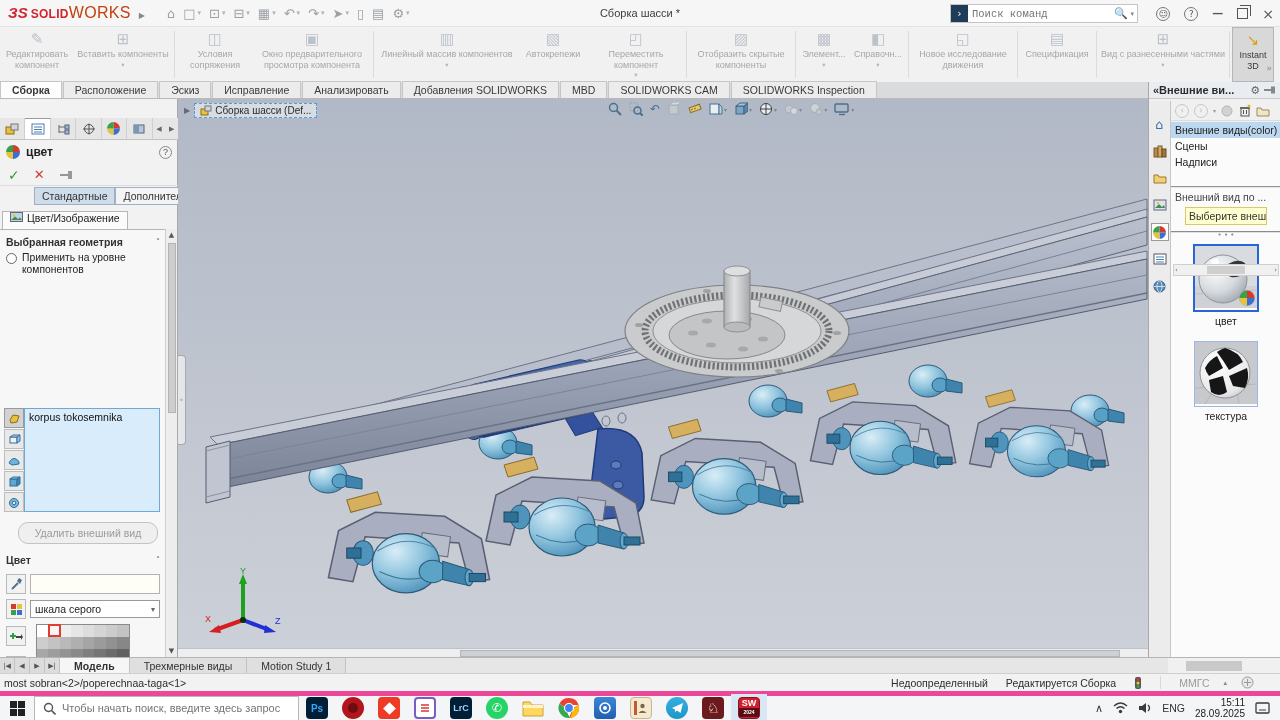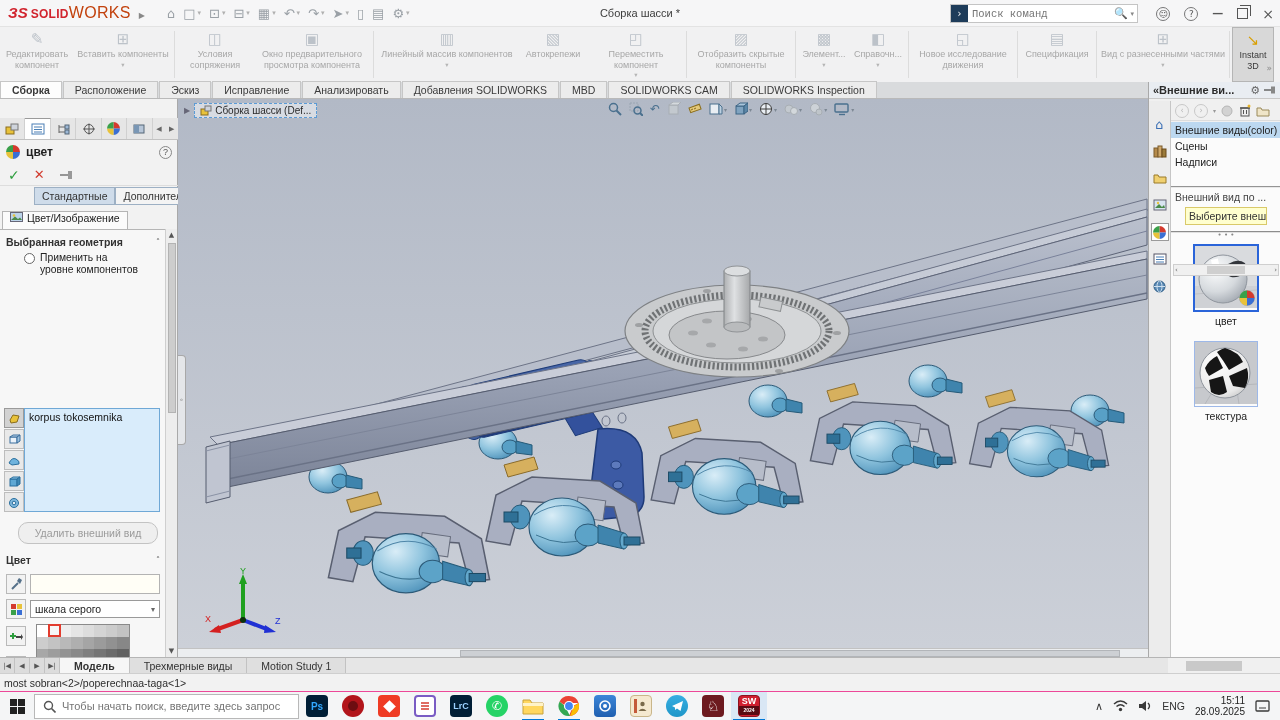--- a/index.html
+++ b/index.html
@@ -48,21 +48,21 @@
   .pm-help{margin-left:auto;width:13px;height:13px;border:1px solid #888;border-radius:50%;font-size:9px;color:#555;display:flex;align-items:center;justify-content:center}
   .pm-actions{position:absolute;left:0;top:65px;width:178px;height:22px;display:flex;align-items:center;gap:14px;padding-left:8px;border-bottom:1px solid #ddd}
   .ok{color:#2e9e3e;font-weight:bold;font-size:14px}.cancel{color:#d23b2e;font-weight:bold;font-size:13px}
   .modetabs{position:absolute;left:34px;top:88px;display:flex}
   .mtab{padding:2px 7px;font-size:10.5px;border:1px solid #9db0c4;background:#f4f4f4;color:#333;cursor:default}
   .mtab.active{background:#cfdcea}
   .pagetab{position:absolute;left:2px;top:112px;height:19px;display:flex;align-items:flex-start;gap:4px;background:#fbfbfb;border:1px solid #b5b5b5;border-bottom:1px solid #fbfbfb;padding:0 7px;font-size:10.5px;color:#222}
   .pm-body{position:absolute;left:0;top:130px;width:166px;height:428px;background:#f7f7f7;border-top:1px solid #b5b5b5}
   .sechead{display:flex;align-items:center;font-weight:bold;font-size:10.5px;color:#333;padding:6px 6px 2px 6px}
   .sechead .chev{margin-left:auto;color:#777;font-size:8px}
-  .radio{display:flex;gap:5px;padding:2px 24px;font-size:10.3px;color:#222;line-height:12px}
+  .radio{display:flex;gap:5px;padding:2px 6px;font-size:10.3px;color:#222;line-height:12px}
   .rdot{width:11px;height:11px;border:1px solid #666;border-radius:50%;background:#fff;flex:0 0 auto;margin-top:1px;position:relative}
   .rdot.sel:after{content:"";position:absolute;left:2px;top:2px;width:5px;height:5px;border-radius:50%;background:#222}
   .selwrap{position:absolute;left:4px;top:178px;display:flex}
   .fcol{display:flex;flex-direction:column;gap:1px}
   .fbtn{width:20px;height:20px;background:#e9e9e9;border:1px solid #bdbdbd;display:flex;align-items:center;justify-content:center}
   .fbtn.pressed{background:#d2d2d2;border-color:#9a9a9a}
   .sellist{width:136px;height:104px;background:#d9ecfb;border:1px solid #6fa8d6;font-size:10.5px;color:#111;padding:2px 4px}
   .delbtn{position:absolute;left:18px;top:292px;width:140px;height:22px;background:#efefef;border:1px solid #c3c3c3;border-radius:10px;color:#9b9b9b;font-size:10.5px;display:flex;align-items:center;justify-content:center}
   .swatchrow{position:absolute;left:6px;top:344px;display:flex;gap:4px;align-items:center}
   .toolbtn{width:20px;height:20px;background:#f2f2f2;border:1px solid #b9b9b9;display:flex;align-items:center;justify-content:center}
@@ -113,21 +113,21 @@
   #modeltabs{left:0;top:657px;width:1168px;height:16px;background:#e6e6e6;border-top:1px solid #b5b5b5;display:flex;align-items:stretch}
   .navb{width:15px;background:#dcdcdc;border-right:1px solid #c2c2c2;display:flex;align-items:center;justify-content:center;font-size:7px;color:#555}
   .btab{padding:1px 14px;font-size:10.5px;color:#333;border-right:1px solid #c2c2c2;display:flex;align-items:center;background:#dfdfdf;cursor:default}
   .btab.active{background:#f6f6f6;font-weight:bold}
   #cornerscroll{left:1168px;top:657px;width:112px;height:16px;background:#f0f0f0;border-top:1px solid #b5b5b5}
   #cornerscroll .th{position:absolute;left:18px;top:3px;width:56px;height:10px;background:#c9c9c9}
   #statusbar{left:0;top:673px;width:1280px;height:18px;background:#f2f2f2;border-top:1px solid #cfcfcf;display:flex;align-items:center;font-size:10.5px;color:#2d2d2d}
   .st-right{margin-left:auto;display:flex;align-items:center;gap:18px;padding-right:8px}
   .st-units{color:#9a9a9a;border-left:1px solid #d8d8d8;padding:0 18px;display:flex;gap:14px;align-items:center}
   
-  #taskbar{left:0;top:691px;width:1280px;height:29px;background:#f4f5f6;border-top:1px solid #ec4899;display:flex;align-items:center}
+  #taskbar{left:0;top:691px;width:1280px;height:29px;background:#f4f5f6;border-top:5px solid #ec4899;display:flex;align-items:center}
   .start{width:34px;height:29px;display:flex;align-items:center;justify-content:center}
   .wsearch{width:265px;height:25px;background:#fff;border:1px solid #b8b8b8;display:flex;align-items:center;gap:6px;padding:0 8px;color:#555}
   .wsearch input{border:0;outline:0;flex:1;font-size:11px;color:#444;font-family:"Liberation Sans",sans-serif}
   .appico{width:36px;height:29px;display:flex;align-items:center;justify-content:center;position:relative}
   .appico .run{position:absolute;left:7px;bottom:0;width:22px;height:2px;background:#0078d7}
   .appico.activeapp{background:#d9e7f5}
   .sq{width:22px;height:22px;border-radius:4px;display:flex;align-items:center;justify-content:center;font-weight:bold}
   .tray{margin-left:auto;display:flex;align-items:center;gap:10px;padding-right:10px;color:#333}
   .clock{text-align:right;font-size:10px;line-height:11px;color:#222}
 </style>
@@ -813,20 +813,38 @@
   <div class="btab active">Модель</div>
   <div class="btab">Трехмерные виды</div>
   <div class="btab">Motion Study 1</div>
 </div>
 <div id="cornerscroll" class="abs">
     <span class="th"></span>
   </div>
 
 <div id="statusbar" class="abs">
   <span style="padding-left:4px">most sobran&lt;2&gt;/poperechnaa-taga&lt;1&gt;</span>
+  <div class="st-right">
+    <span>Недоопределенный</span>
+    <span>Редактируется Сборка</span>
+    <svg width="8" height="14">
+        <rect x="1" y="1" width="6" height="12" rx="2" fill="#555"></rect>
+        <circle cx="4" cy="3.6" r="1.6" fill="#d43a2e"></circle>
+        <circle cx="4" cy="7" r="1.6" fill="#e8c23a"></circle>
+        <circle cx="4" cy="10.4" r="1.6" fill="#3aa04a"></circle>
+      </svg>
+    <span class="st-units">
+      <span>ММГС</span>
+      <span class="glyph" style="color:#888;font-size:7px">▴</span>
+      <svg width="13" height="13">
+          <circle cx="6.5" cy="6.5" r="5.5" fill="#e8e8e8" stroke="#9a9a9a"></circle>
+          <path d="M3,6.5 L10,6.5 M6.5,3 L6.5,10" stroke="#9a9a9a"></path>
+        </svg>
+    </span>
+  </div>
 </div>
 
 <div id="taskbar" class="abs">
   <span class="start">
       <svg width="15" height="15">
         <rect x="0" y="0" width="7" height="7" fill="#222"></rect>
         <rect x="8" y="0" width="7" height="7" fill="#222"></rect>
         <rect x="0" y="8" width="7" height="7" fill="#222"></rect>
         <rect x="8" y="8" width="7" height="7" fill="#222"></rect>
       </svg>

